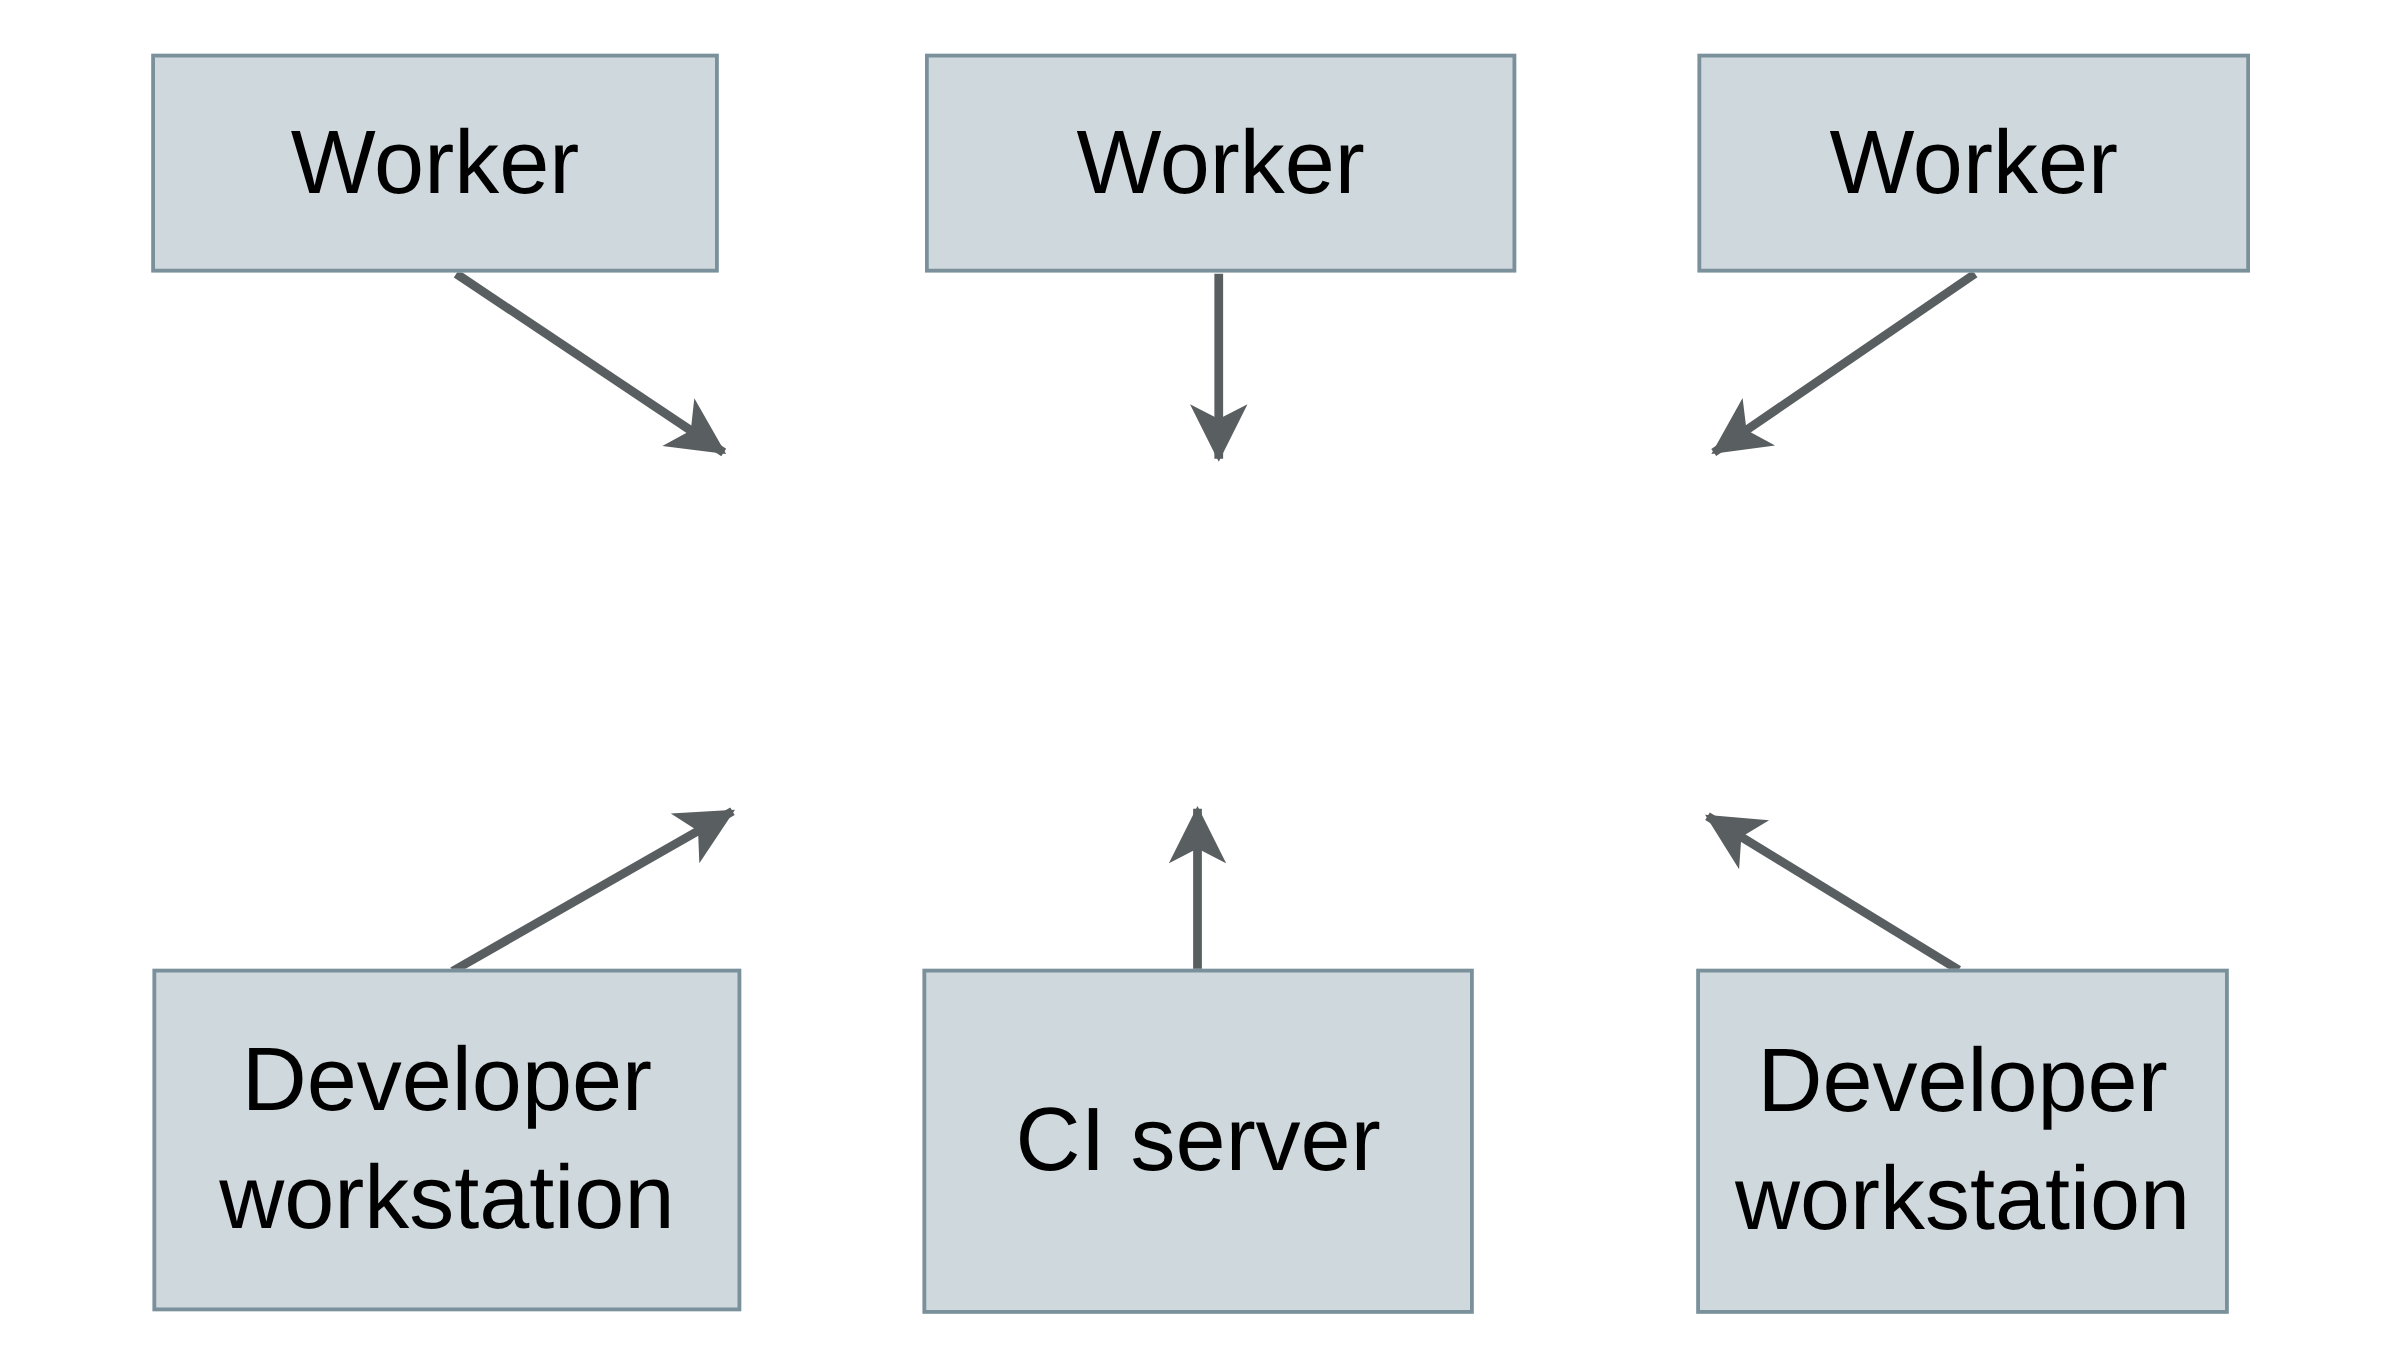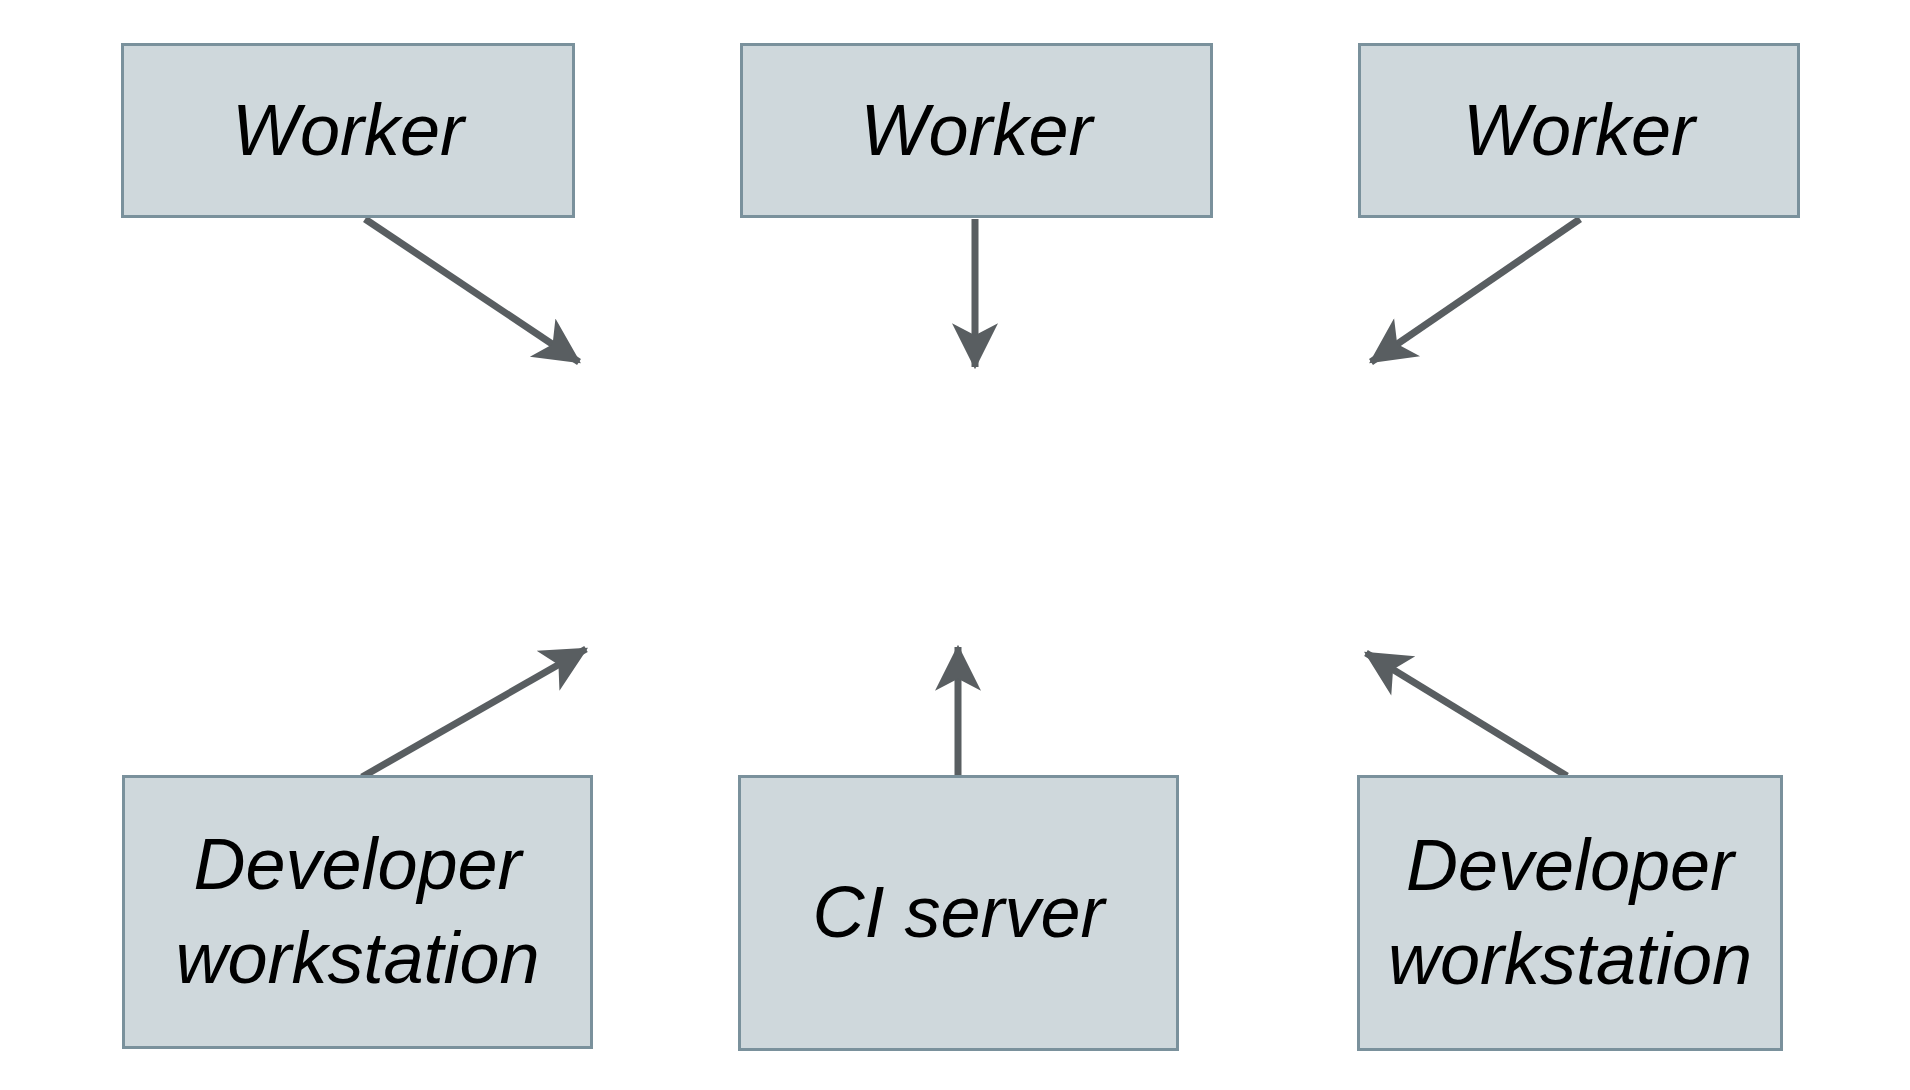--- a/index.html
+++ b/index.html
@@ -9,21 +9,20 @@
     --text:#000000;
     --background:#ffffff;
   }
   html,body{margin:0;padding:0;background:var(--background);}
   .canvas{
     position:relative;
     width:1910px;height:1090px;
     background:var(--background);
     font-family:"Liberation Sans", sans-serif;
     overflow:hidden;
-    font-style:italic;
   }
   .arrows{position:absolute;left:0;top:0;width:1910px;height:1090px;}
   .edge{stroke:var(--arrow);stroke-width:7;fill:none;}
   .ah{fill:var(--arrow);}
   .node{
     position:absolute;
     box-sizing:border-box;
     background:var(--node-fill);
     border:3px solid var(--node-border);
     color:var(--text);

